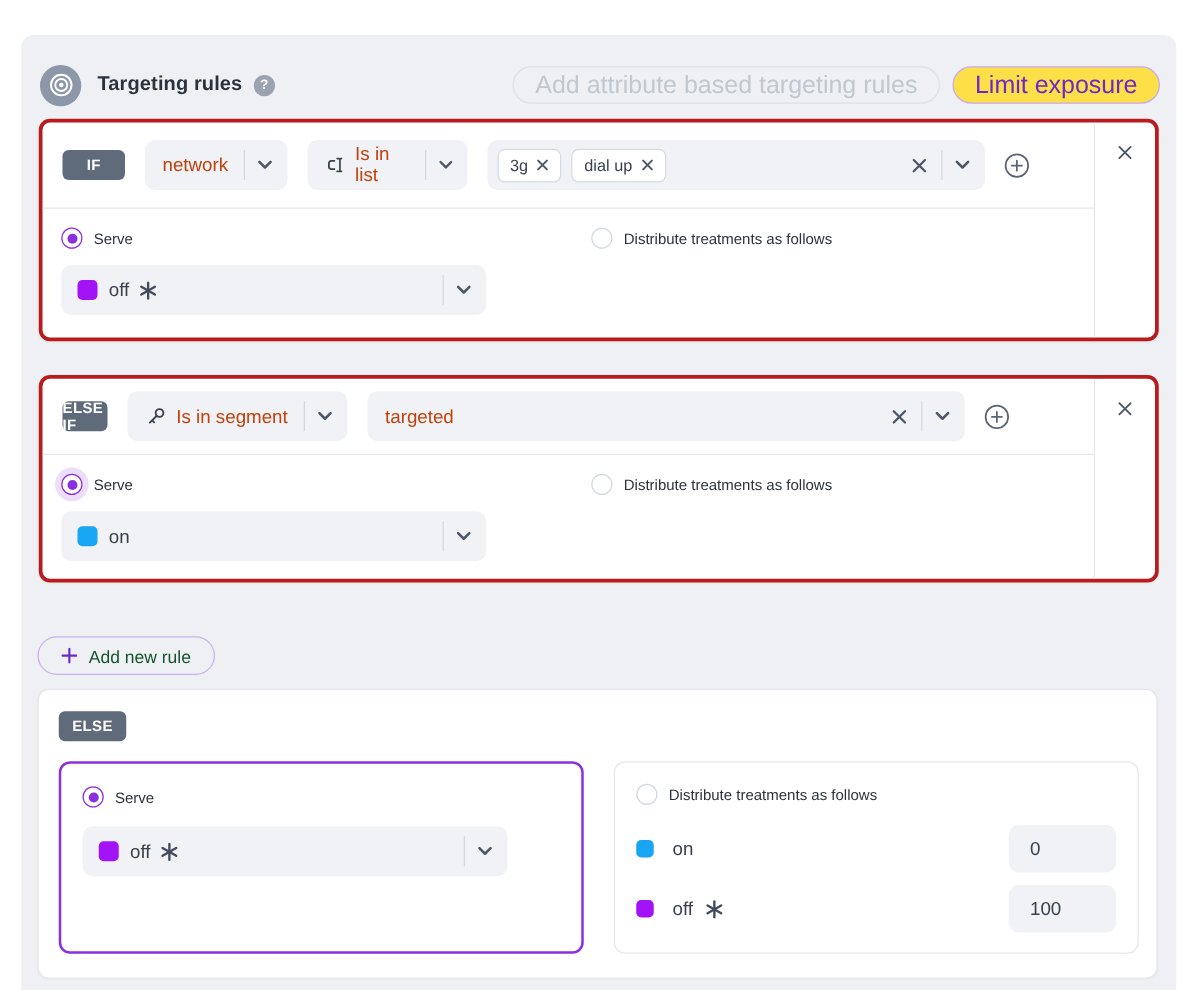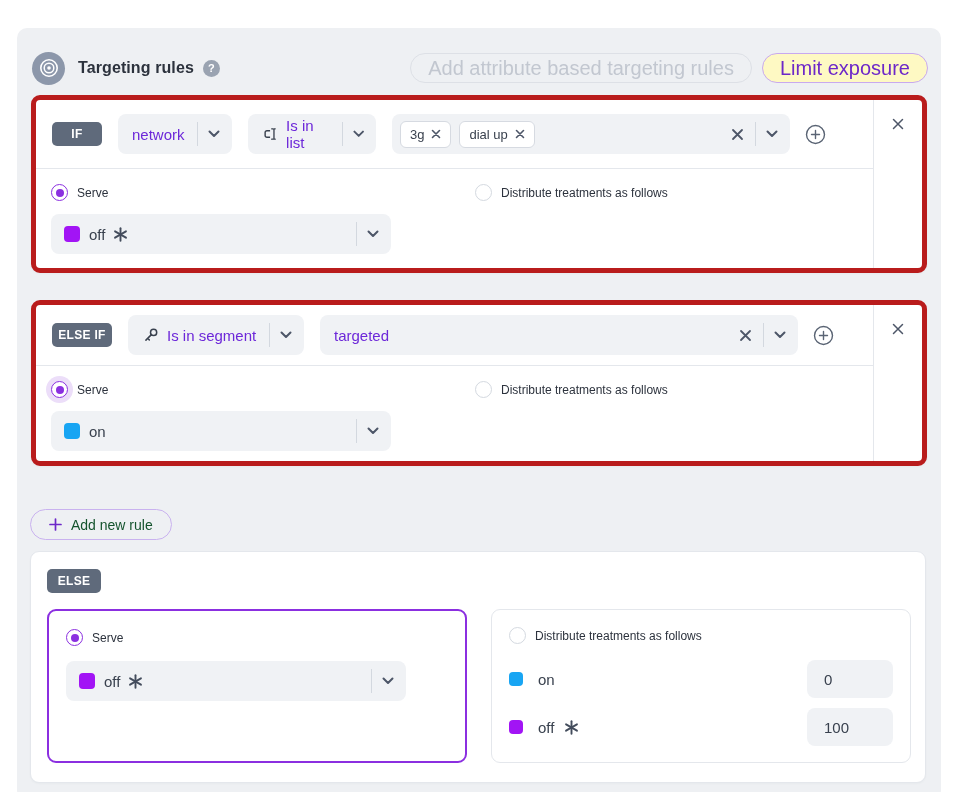--- a/index.html
+++ b/index.html
@@ -13,37 +13,37 @@
          display:flex; align-items:center; }
   .target-badge { width:33px; height:33px; border-radius:50%; background:#8c97aa;
         display:flex; align-items:center; justify-content:center; }
   .hdr-title { margin-left:13px; font-size:16px; font-weight:700; color:#2c323d; letter-spacing:.1px;}
   .help-dot { margin-left:9px; width:17px; height:17px; border-radius:50%; background:#9aa3b1;
         color:#fff; font-size:11px; font-weight:700; display:flex; align-items:center; justify-content:center; }
   .hdr-spacer { flex:1; }
   .pill { height:30px; border-radius:15px; display:flex; align-items:center;
           padding:0 17px; font-size:20px; background:transparent; cursor:default; }
   .pill.disabled { border:1px solid #dde0e6; color:#c2c7d0; }
-  .pill.primary { border:1px solid #c8a9ef; color:#6d28c9; background:#fef9c3; font-weight:400; margin-left:10px;}
+  .pill.primary { border:1px solid #c8a9ef; color:#6d28c9; background:#fde047; font-weight:400; margin-left:10px;}
 
   
   .rule-card { position:absolute; left:14px; width:896px; background:#fff;
-        border:5px solid #b91c1c; border-radius:9px; display:flex; overflow:hidden;
+        border:3px solid #b91c1c; border-radius:9px; display:flex; overflow:hidden;
         box-shadow:0 1px 2px rgba(40,50,70,.03); }
   .rule-main { flex:1; min-width:0; }
   .rule-aside { width:49px; border-left:1px solid #e4e7ec; position:relative; }
   .aside-close { position:absolute; top:14px; left:50%; transform:translateX(-50%);
         width:20px; height:20px; display:flex; align-items:center; justify-content:center; cursor:pointer;}
   .cond-row { display:flex; align-items:center; padding:0 16px; gap:16px;
         border-bottom:1px solid #e4e7ec; }
   .badge { background:#5f6a7b; color:#fff; font-size:12px; font-weight:700;
         border-radius:5px; height:24px; display:flex; align-items:center;
         justify-content:center; letter-spacing:.3px; flex:none; }
   .dd { background:#f0f2f5; border-radius:8px; height:40px; display:flex;
-        align-items:center; padding:0 12px 0 14px; color:#6d28d9; font-size:15px; flex:none; cursor:pointer;}
+        align-items:center; padding:0 12px 0 14px; color:#c2410c; font-size:15px; flex:none; cursor:pointer;}
   .dd .lbl { margin-right:8px; }
   .vdiv { width:1px; height:24px; background:#d3d8df; margin:0 10px 0 auto; flex:none;}
   .chips-field { background:#f0f2f5; border-radius:8px; height:40px; display:flex;
         align-items:center; padding:0 12px 0 8px; flex:none; }
   .chip { background:#fff; border:1px solid #d6dae1; border-radius:6px; height:27px;
         display:flex; align-items:center; gap:7px; padding:0 9px; font-size:13px;
         color:#39414e; margin-right:8px; cursor:default;}
   .icon-btn { display:flex; align-items:center; justify-content:center; cursor:pointer; flex:none;}
   .serve-sec { padding:15px 15px 0; position:relative; }
   .radio-row { display:flex; align-items:flex-start; }
@@ -190,21 +190,21 @@
         <svg width="12" height="12" viewBox="0 0 12 12">
               <path d="M1.5 1.5 10.5 10.5 M10.5 1.5 1.5 10.5" stroke="#4d5668" stroke-width="1.5" stroke-linecap="round"></path>
             </svg>
       </span>
     </div>
   </div>
 
   <div class="rule-card" style="top:272px; height:166px;">
     <div class="rule-main">
       <div class="cond-row" style="height:61px;">
-        <div class="badge" style="width:60px;">ELSE IF</div>
+        <div class="badge" style="width:36px;">ELSE IF</div>
         <div class="dd" style="width:176px;">
           <svg width="18" height="18" viewBox="0 0 18 18" style="margin-right:7px;">
             <circle cx="11.6" cy="6.4" r="3.1" fill="none" stroke="#39414e" stroke-width="1.5"></circle>
             <path d="M9.4 8.6 3.9 14.1 M5.7 12.3l1.6 1.6" fill="none" stroke="#39414e" stroke-width="1.5" stroke-linecap="round"></path>
           </svg>
           <span class="lbl">Is in segment</span>
           <span class="vdiv"></span>
           <svg width="12" height="8" viewBox="0 0 12 8">
                 <polyline points="1.5,1.5 6,6 10.5,1.5" fill="none" stroke="#4d5668" stroke-width="2" stroke-linecap="round" stroke-linejoin="round"></polyline>
               </svg>

